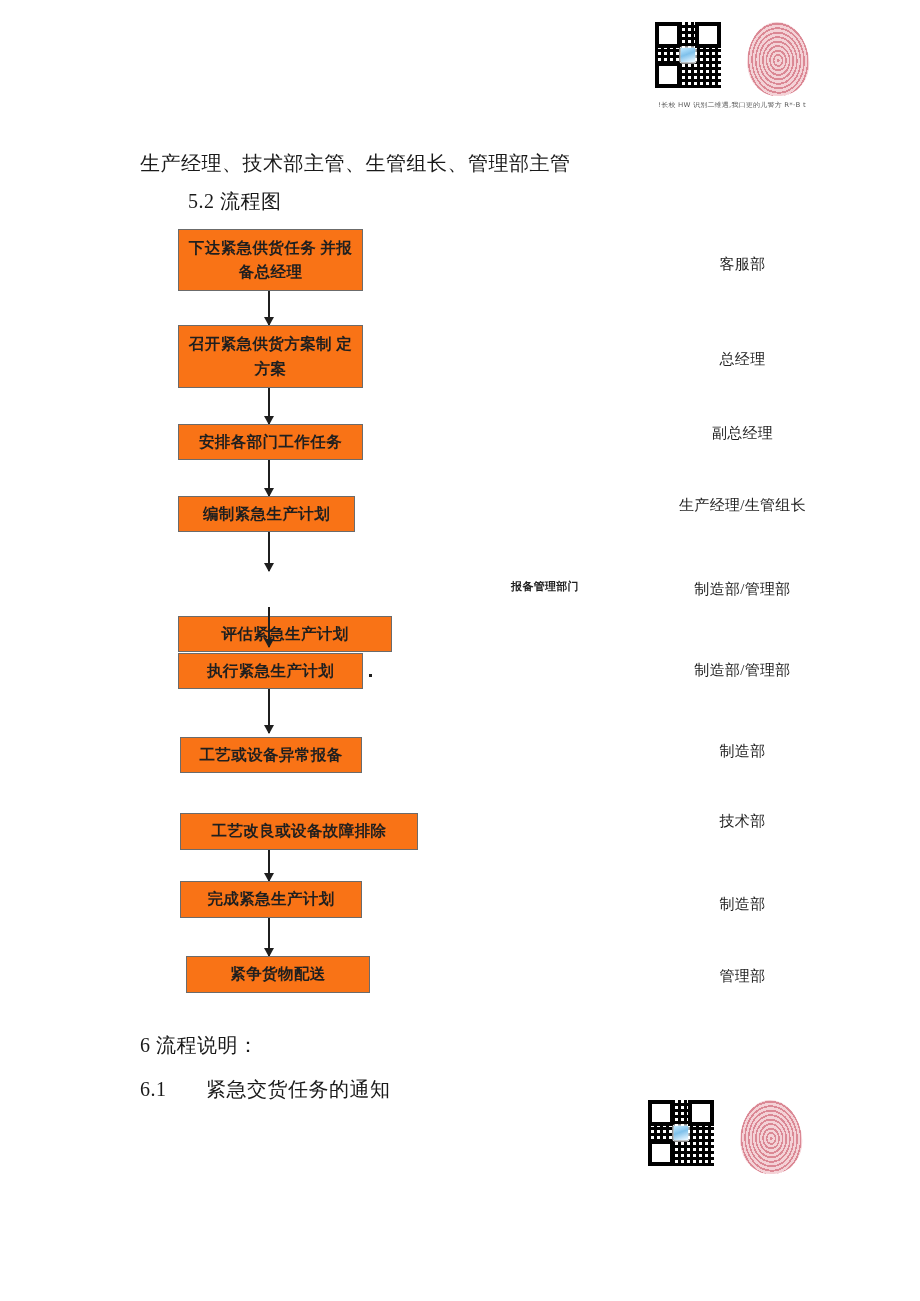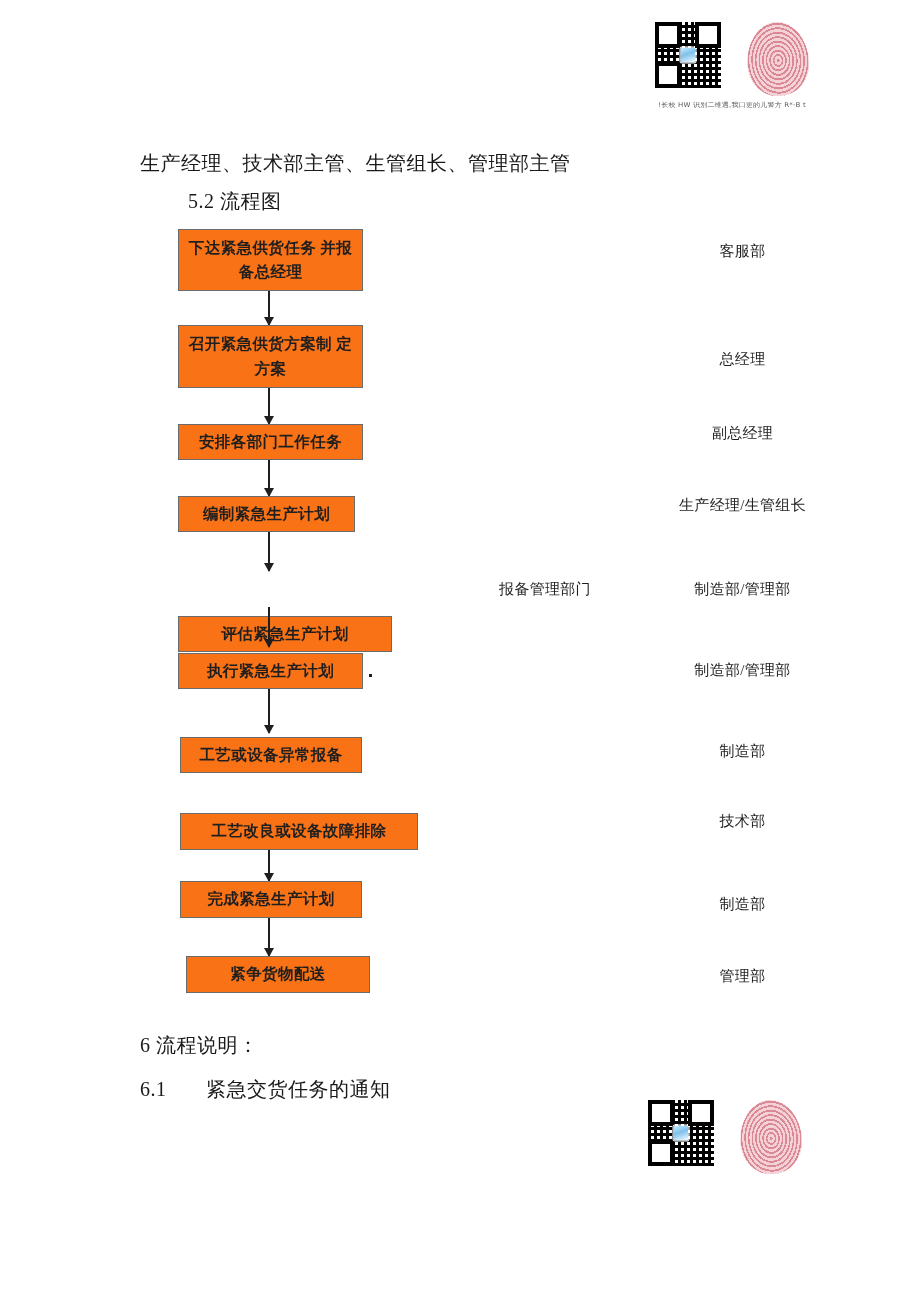--- a/index.html
+++ b/index.html
@@ -149,26 +149,27 @@
     position: absolute;
     font-size: 15px;
     line-height: 1.55;
     letter-spacing: .3px;
     text-align: center;
     color: #1f1f1f;
     white-space: pre-line;
   }
   .mid-label {
     position: absolute;
-    font-size: 15px;
+    font-size: 11px;
     line-height: 1.55;
     letter-spacing: .3px;
     text-align: center;
     color: #1f1f1f;
     white-space: pre-line;
+    font-weight: bold;
   }
   #stray-dot {
     position: absolute;
     top: 674px; left: 369px;
     width: 3px; height: 3px;
     background: #1f1f1f;
   }
 </style>
 </head>
 <body>
@@ -215,21 +216,21 @@
   <div class="node" style="top:813px; left:180px; width:238px; height:37px;">工艺改良或设备故障排除</div>
   <div class="arrow" style="top:850px; left:268px; height:31px;"></div>
 
   <div class="node" style="top:881px; left:180px; width:182px; height:37px;">完成紧急生产计划</div>
   <div class="arrow" style="top:918px; left:268px; height:38px;"></div>
 
   <div class="node" style="top:956px; left:186px; width:184px; height:37px;">紧争货物配送</div>
 
   <div class="mid-label" style="top:578px; left:455px; width:180px;">报备管理部门</div>
 
-  <div class="side-label" style="top:240px; left:655px; width:175px;">客服部</div>
+  <div class="side-label" style="top:253px; left:655px; width:175px;">客服部</div>
   <div class="side-label" style="top:348px; left:655px; width:175px;">总经理</div>
   <div class="side-label" style="top:422px; left:655px; width:175px;">副总经理</div>
   <div class="side-label" style="top:494px; left:655px; width:175px;">生产经理/生管组长</div>
   <div class="side-label" style="top:578px; left:655px; width:175px;">制造部/管理部</div>
   <div class="side-label" style="top:659px; left:655px; width:175px;">制造部/管理部</div>
   <div class="side-label" style="top:740px; left:655px; width:175px;">制造部</div>
   <div class="side-label" style="top:810px; left:655px; width:175px;">技术部</div>
   <div class="side-label" style="top:893px; left:655px; width:175px;">制造部</div>
   <div class="side-label" style="top:965px; left:655px; width:175px;">管理部</div>
 

